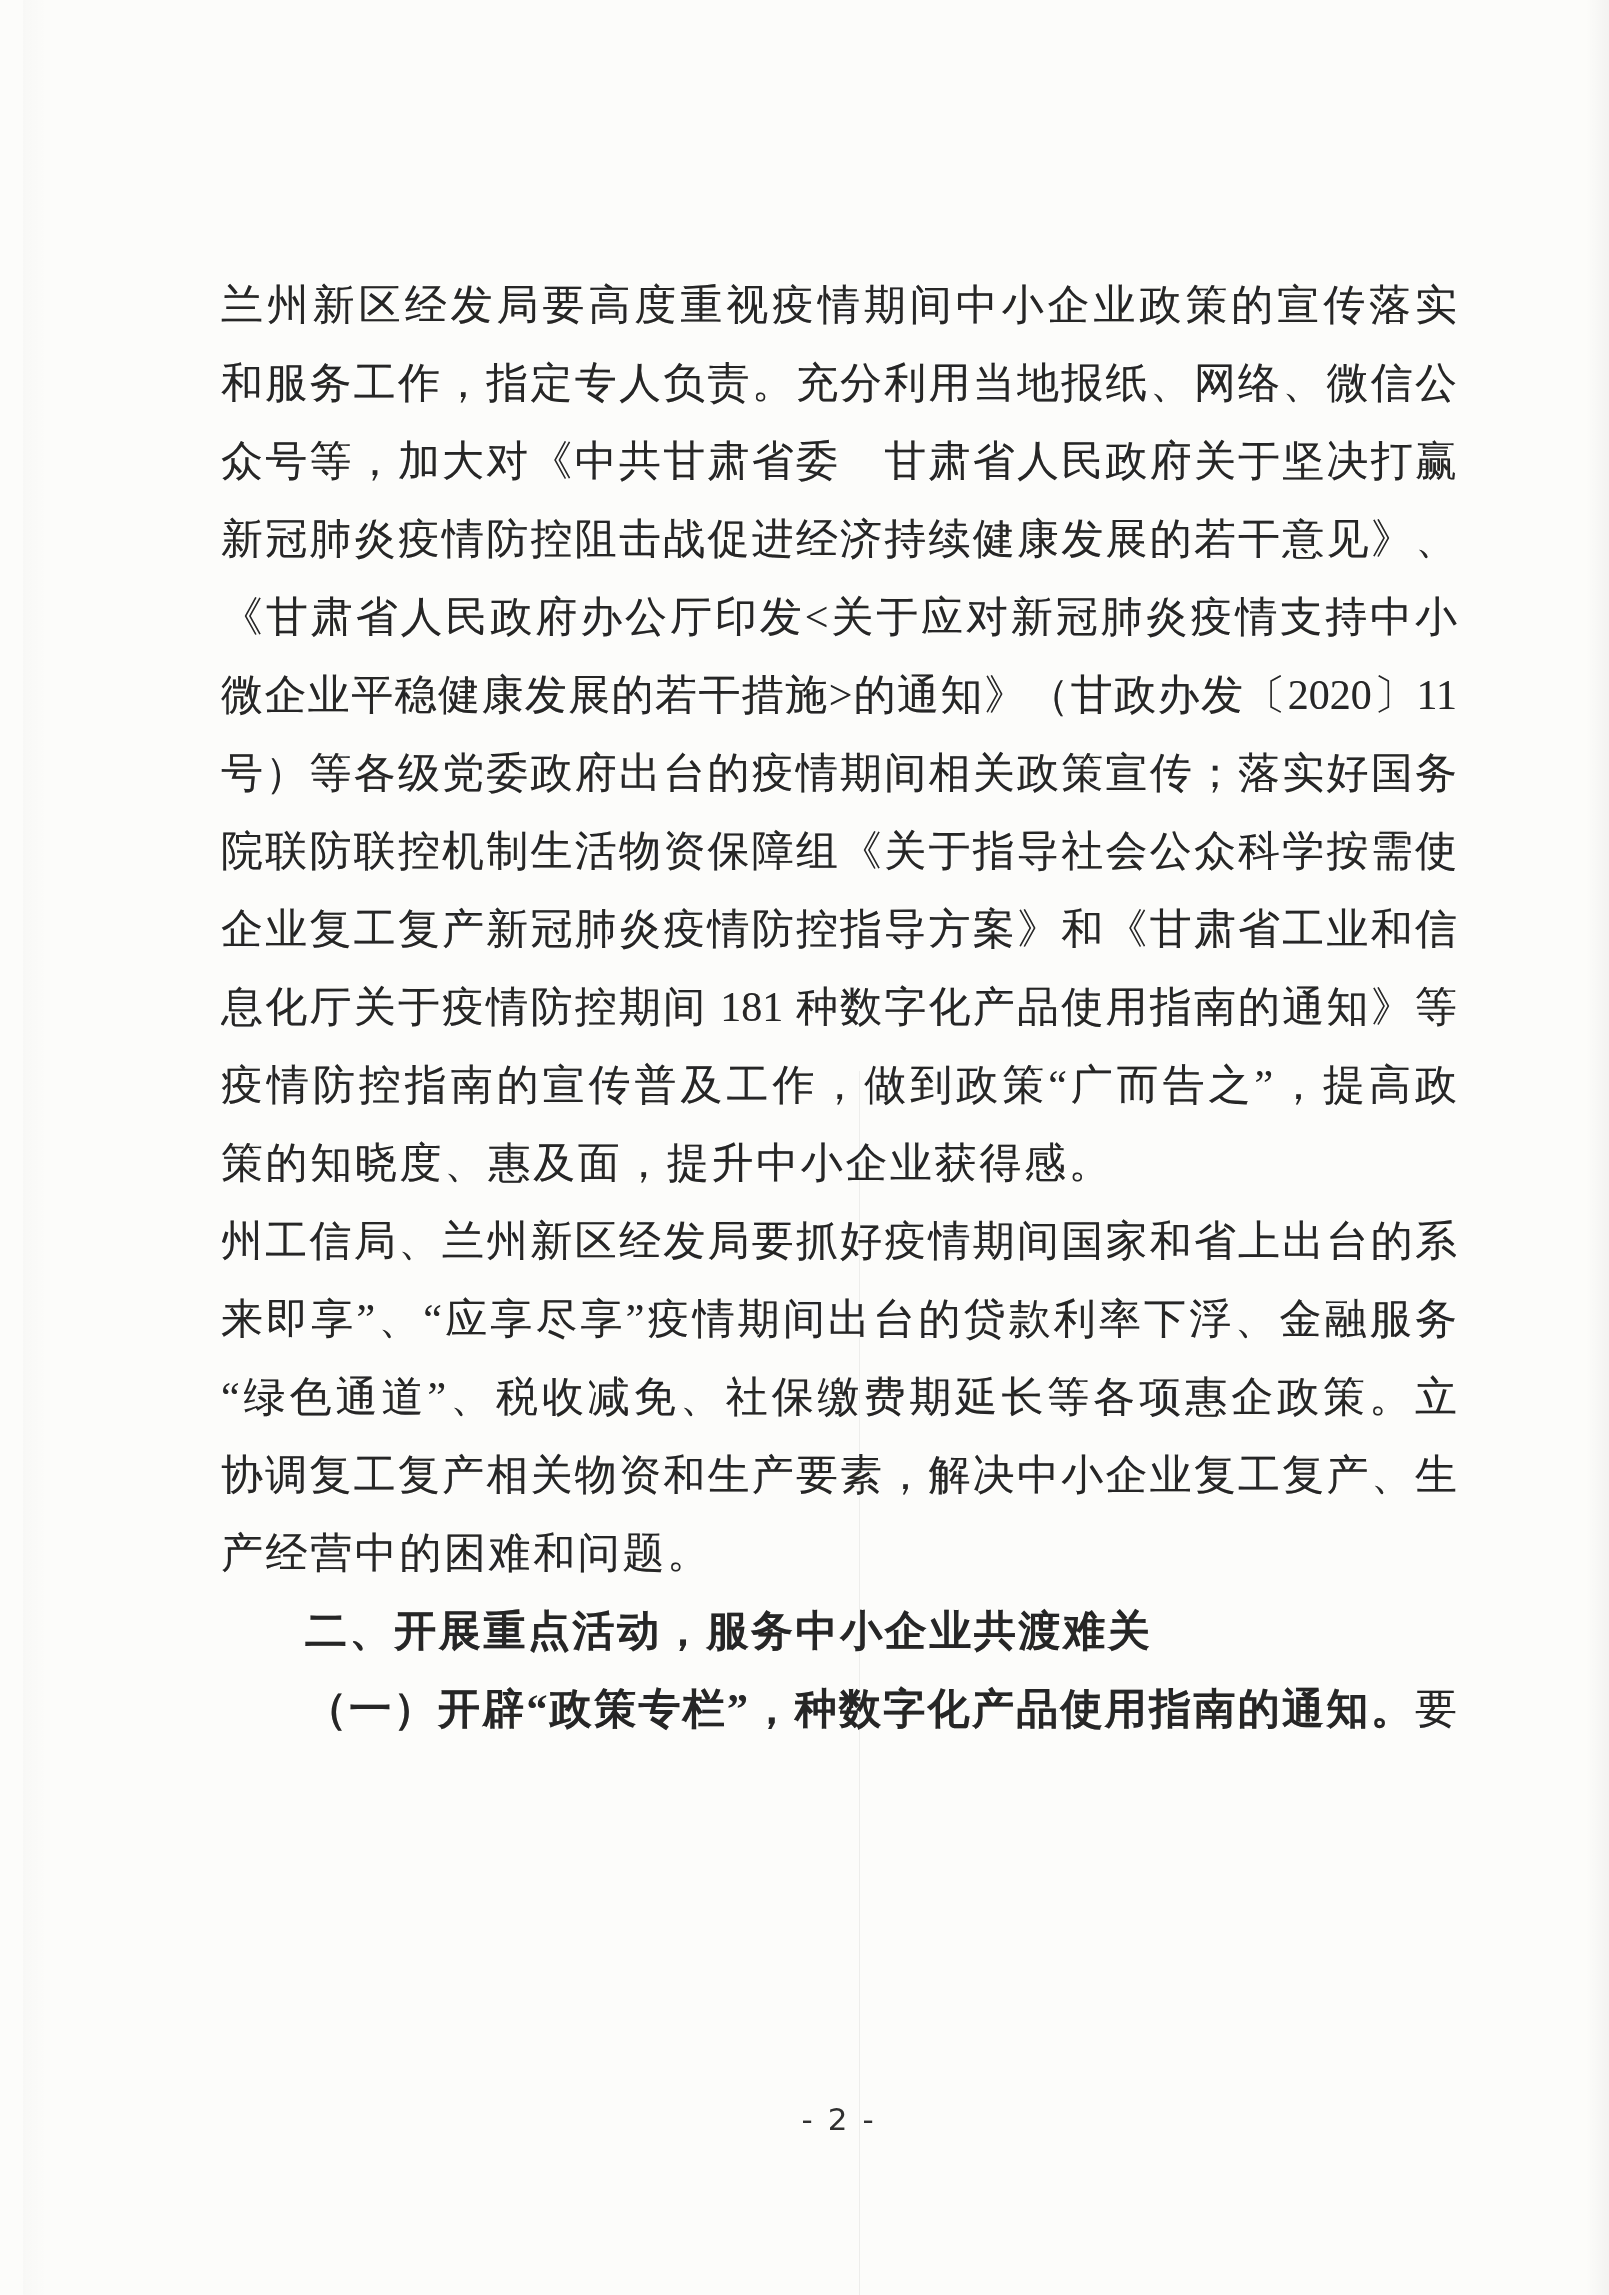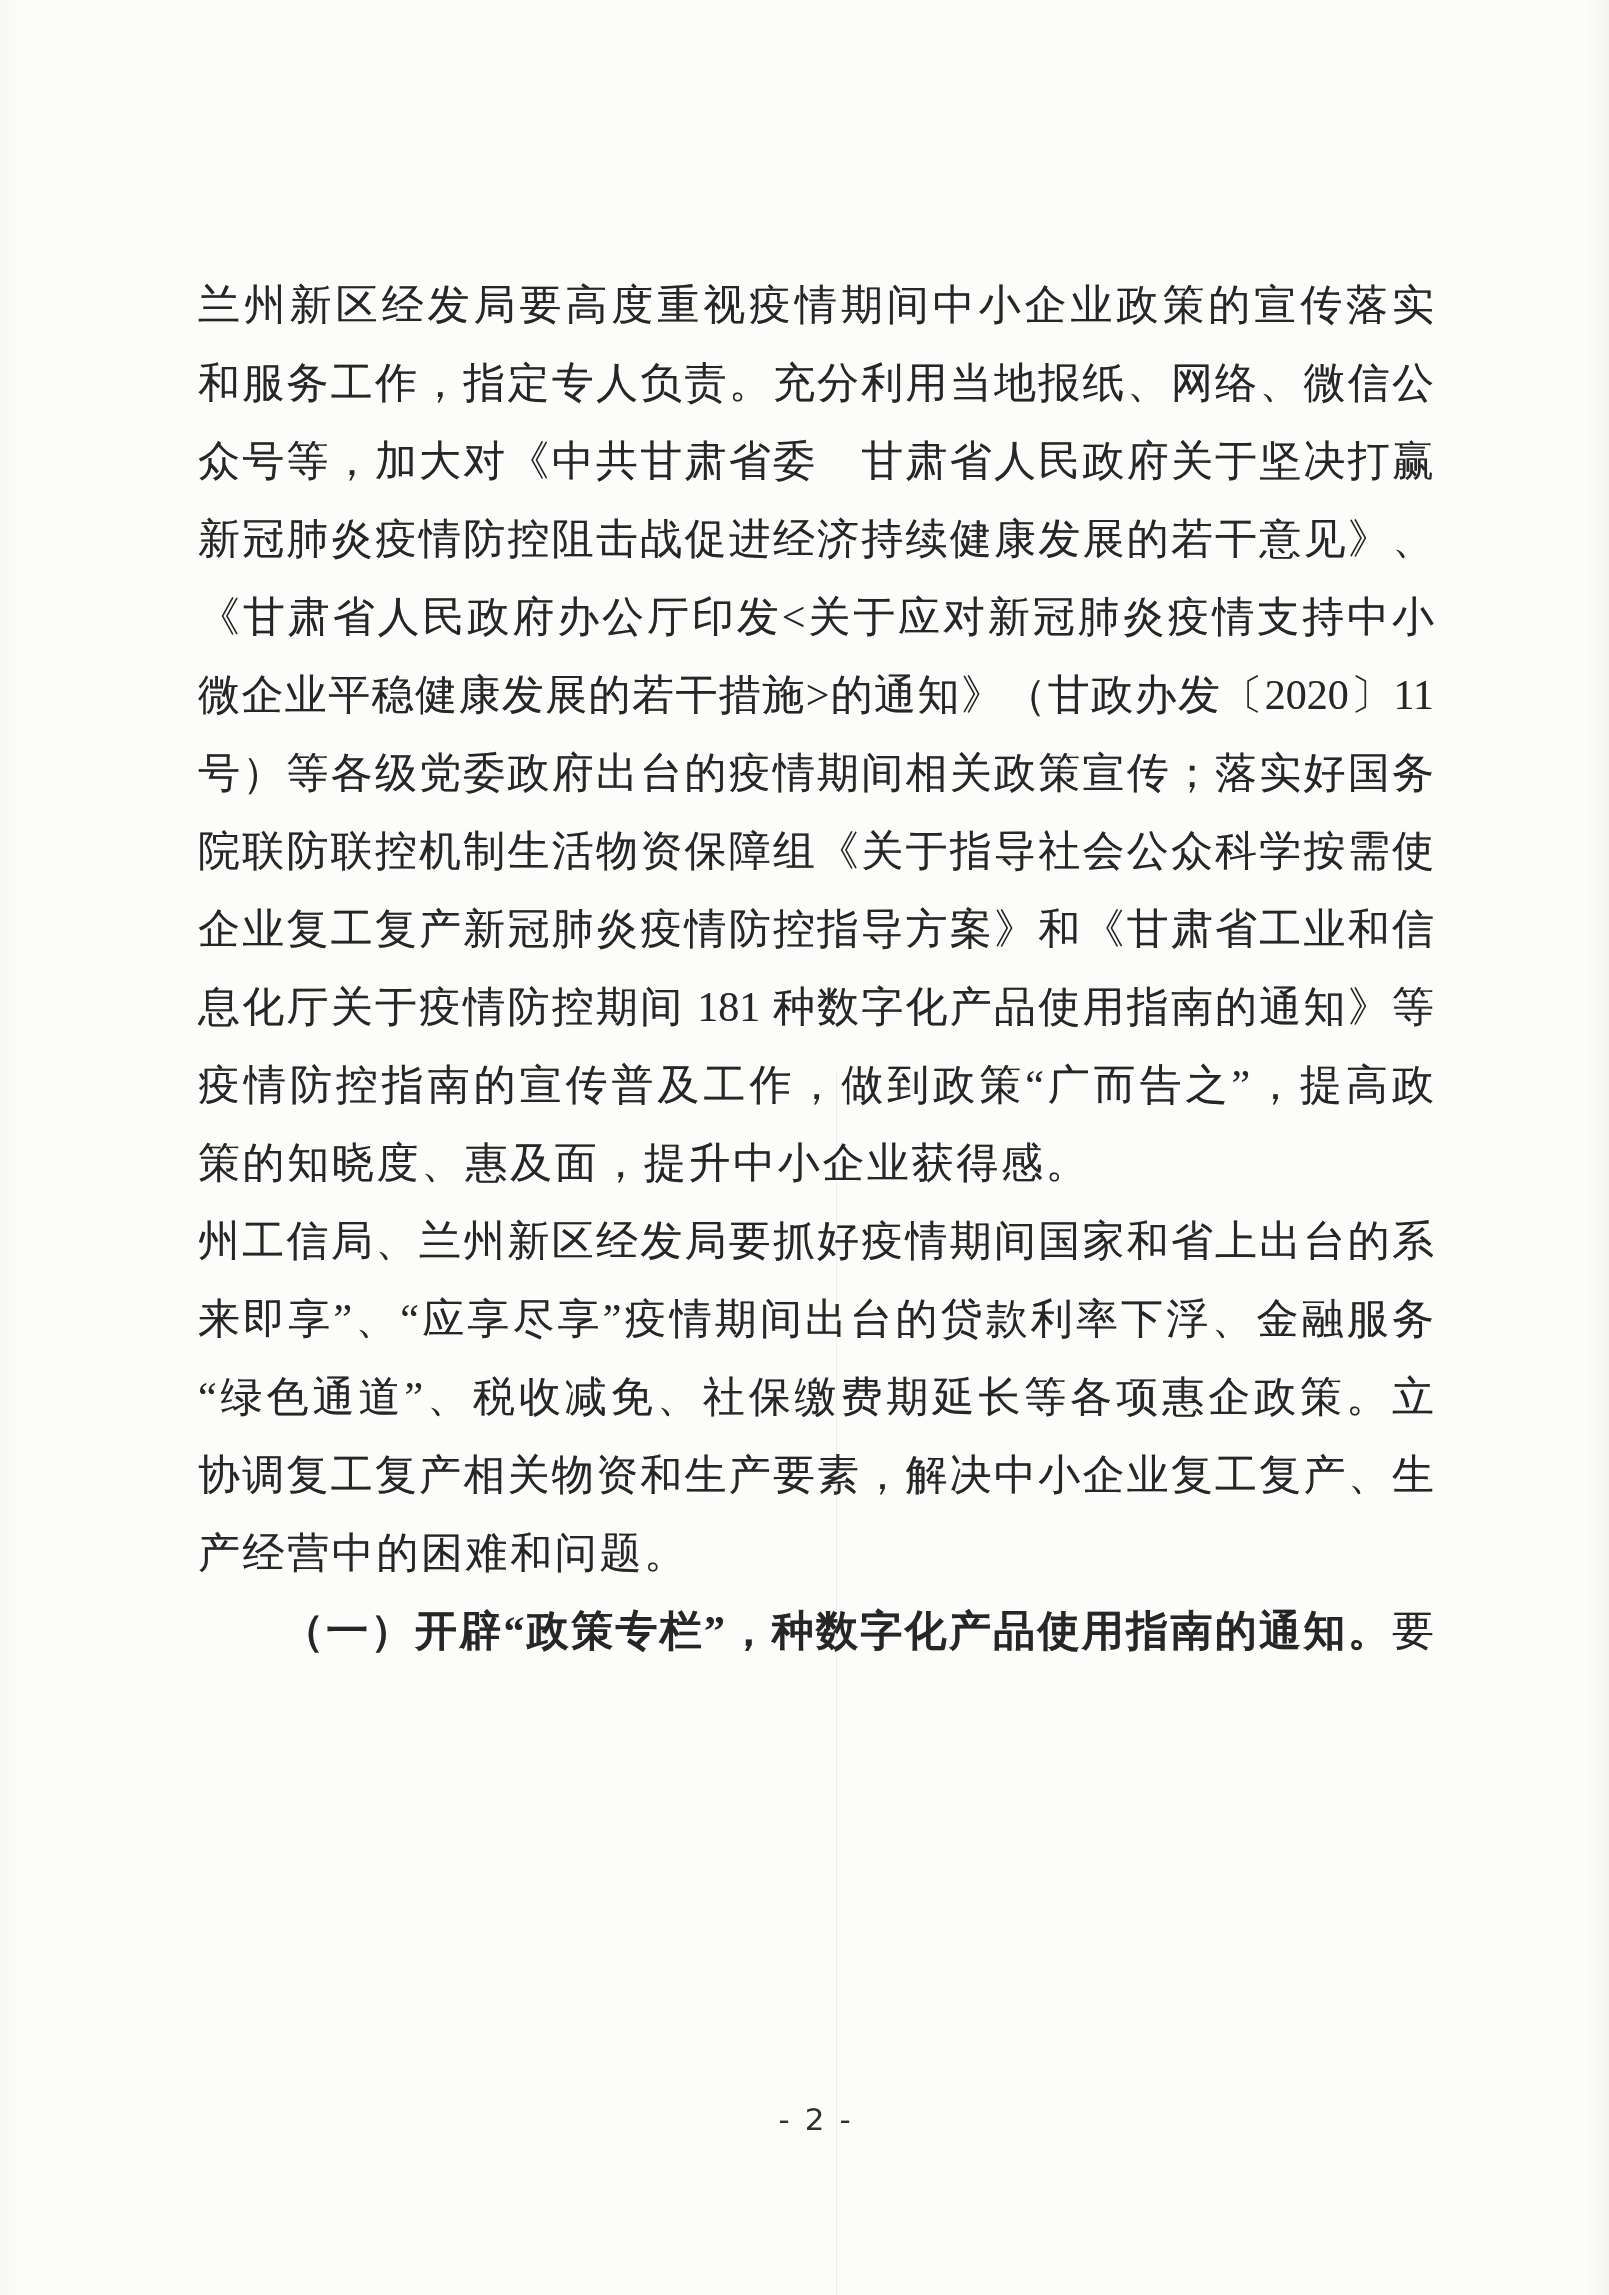--- a/index.html
+++ b/index.html
@@ -13,20 +13,21 @@
     position: relative;
     overflow: hidden;
     font-family: "Liberation Serif", "DejaVu Serif", serif;
   }
   .page {
     position: absolute;
     inset: 0;
     background:
       linear-gradient(90deg, rgba(0,0,0,0.015) 0%, rgba(0,0,0,0) 1.5%, rgba(0,0,0,0) 98.5%, rgba(0,0,0,0.04) 100%),
       #fcfcfa;
+    margin-left: 23px;
   }
   
   .fold-line {
     position: absolute;
     left: 836px;
     top: 1071px;
     bottom: 0;
     width: 1.3px;
     background: rgba(110,110,110,0.10);
   }
@@ -86,18 +87,19 @@
       <div class="line"><span class="seg">院联防联控机制生活物资保障组《关于指导社会公众科学按需使</span></div>
       <div class="line"><span class="seg">企业复工复产新冠肺炎疫情防控指导方案》和《甘肃省工业和信</span></div>
       <div class="line"><span class="seg">息化厅关于疫情防控期间 181 种数字化产品使用指南的通知》等</span></div>
       <div class="line"><span class="seg">疫情防控指南的宣传普及工作，做到政策“广而告之”，提高政</span></div>
       <div class="line noj"><span class="seg">策的知晓度、惠及面，提升中小企业获得感。</span></div>
       <div class="line"><span class="seg">州工信局、兰州新区经发局要抓好疫情期间国家和省上出台的系</span></div>
       <div class="line"><span class="seg">来即享”、“应享尽享”疫情期间出台的贷款利率下浮、金融服务</span></div>
       <div class="line"><span class="seg">“绿色通道”、税收减免、社保缴费期延长等各项惠企政策。立</span></div>
       <div class="line"><span class="seg">协调复工复产相关物资和生产要素，解决中小企业复工复产、生</span></div>
       <div class="line noj"><span class="seg">产经营中的困难和问题。</span></div>
+      <div class="line ind noj"><span class="seg b">二、开展重点活动，服务中小企业共渡难关</span></div>
       <div class="line ind"><span class="seg b">（一）开辟“政策专栏”，种数字化产品使用指南的通知。</span><span class="seg">要</span></div>
     </div>
   <div class="fold-line"></div>
   <div class="page-number">- 2 -</div>
 </div>
 
 
 </body></html>

